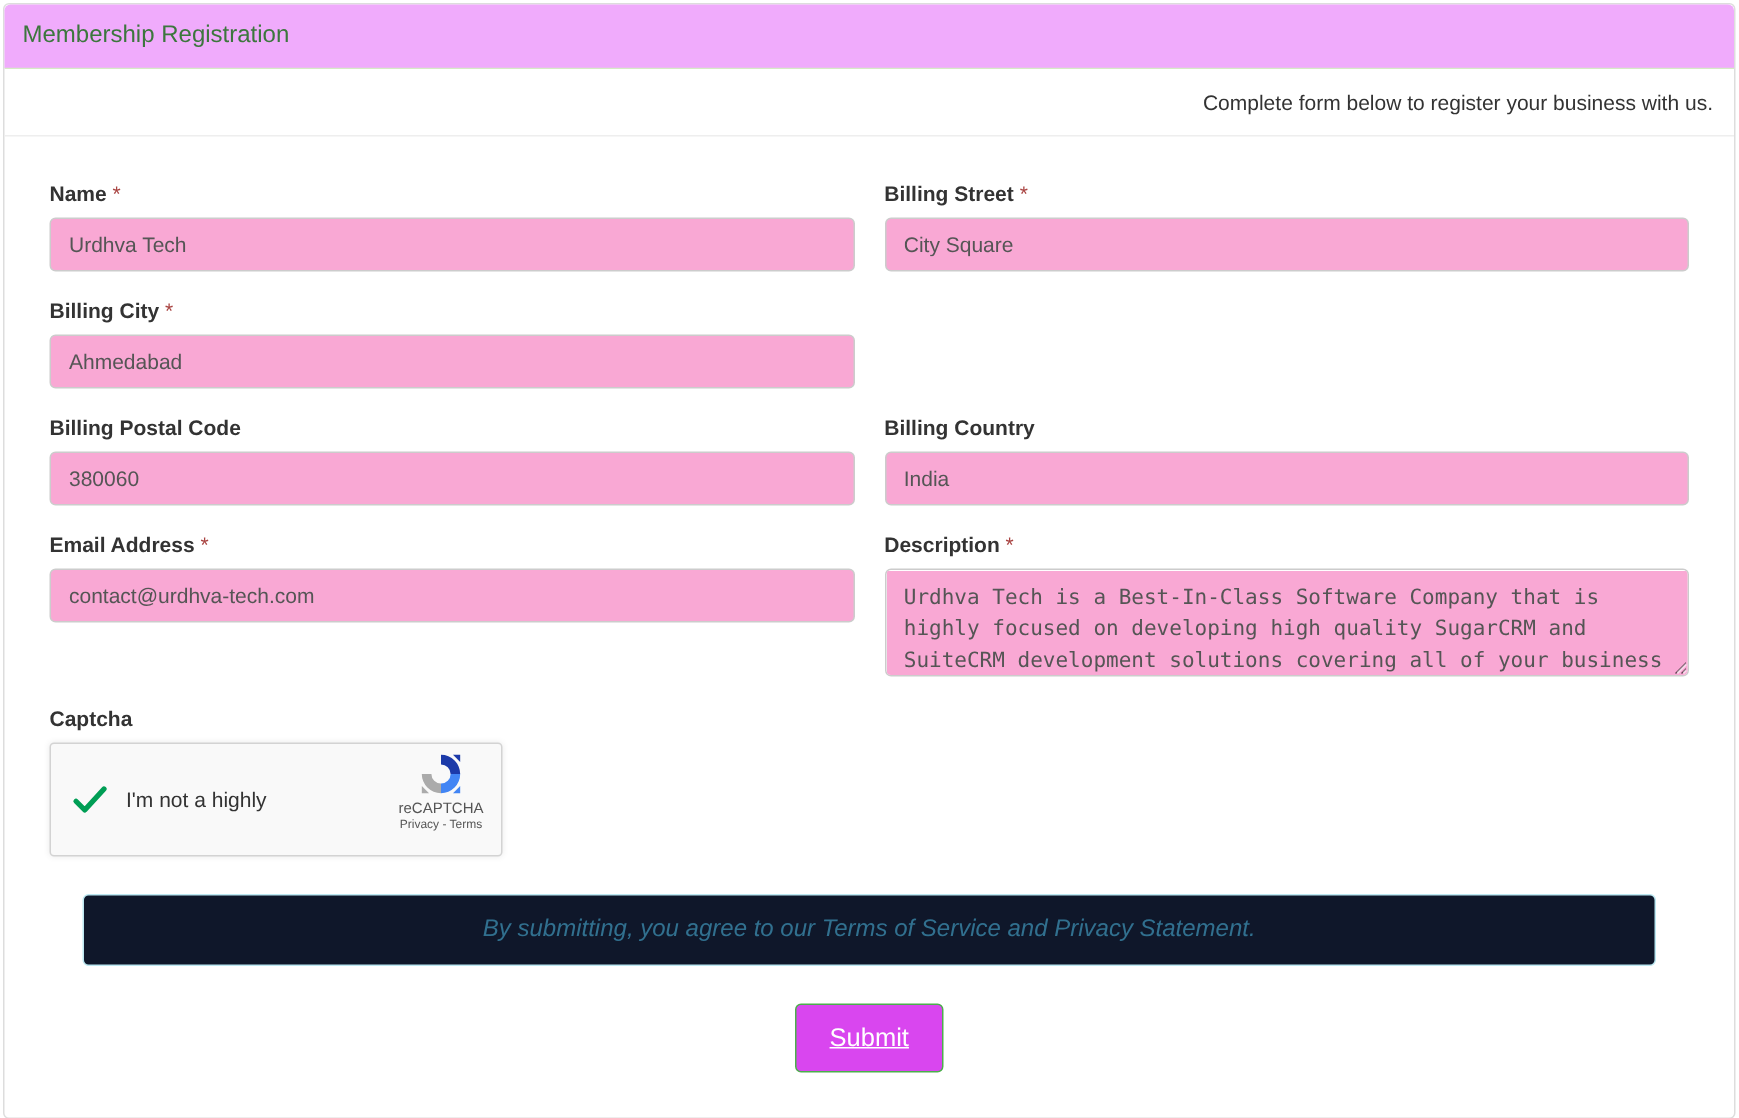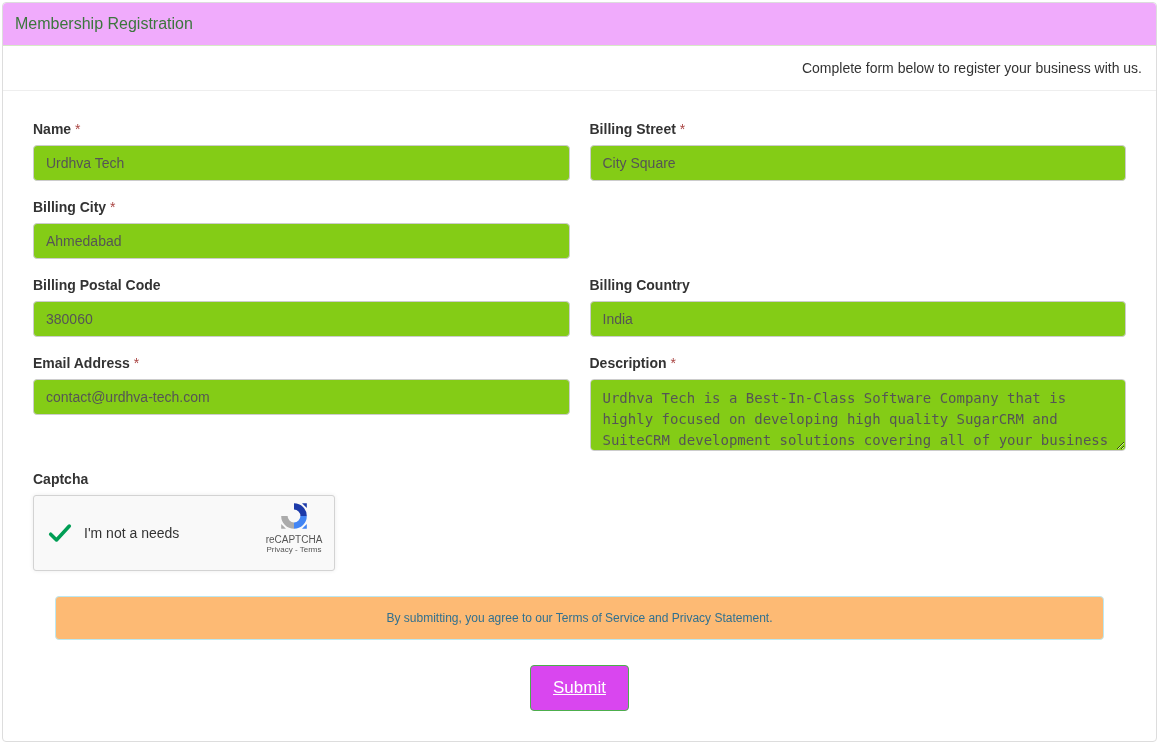--- a/index.html
+++ b/index.html
@@ -59,21 +59,21 @@
       font-weight: 400;
     }
     .form-control {
       width: 100%;
       padding: 8px 12px;
       font-size: 14px;
       color: #555;
       border: 1px solid #ccc;
       border-radius: 4px;
       height: 36px;
-      background: #84cc16;
+      background: #f9a8d4;
     }
     textarea.form-control {
       height: 72px;
       line-height: 1.5;
       resize: both;
       overflow-y: scroll;
     }
     .captcha-section {
       margin-top: 20px;
     }
@@ -126,28 +126,29 @@
     .recaptcha-brand {
       font-size: 10px;
       color: #555;
       margin-top: 2px;
     }
     .recaptcha-links {
       font-size: 8px;
       color: #555;
     }
     .agreement-bar {
-      background: #fdba74;
+      background: #0f172a;
       color: #31708f;
       border: 1px solid #bce8f1;
       border-radius: 4px;
       text-align: center;
       padding: 14px;
       margin: 25px 22px 0 22px;
-      font-size: 12px;
+      font-size: 16px;
+      font-style: italic;
     }
     .submit-wrap {
       text-align: center;
       margin-top: 25px;
       margin-bottom: 10px;
     }
     .btn-submit {
       background: #d946ef;
       color: #fff;
       border: 1px solid #4cae4c;
@@ -224,21 +225,21 @@
     </div>
 
     <div class="captcha-section">
       <span class="captcha-label">Captcha</span>
       <div class="recaptcha-box">
         <div class="recaptcha-check">
           <svg viewBox="0 0 24 24" fill="none" stroke="#009e55" stroke-width="3" stroke-linecap="round" stroke-linejoin="round">
             <polyline points="4 13 9 18 20 6"></polyline>
           </svg>
         </div>
-        <span class="recaptcha-text">I'm not a needs</span>
+        <span class="recaptcha-text">I'm not a highly</span>
         <div class="recaptcha-badge">
           <div class="recaptcha-logo">
             <svg viewBox="0 0 40 40">
               <path d="M 20 4 A 16 16 0 0 1 36 20 L 28 20 A 8 8 0 0 0 20 12 Z" fill="#1c3aa9"></path>
               <path d="M 36 20 A 16 16 0 0 1 20 36 L 20 28 A 8 8 0 0 0 28 20 Z" fill="#4285f4"></path>
               <path d="M 20 36 A 16 16 0 0 1 4 20 L 12 20 A 8 8 0 0 0 20 28 Z" fill="#ababab"></path>
               <polygon points="30,4 36,4 36,10" fill="#1c3aa9"></polygon>
               <polygon points="36,30 36,36 30,36" fill="#4285f4"></polygon>
               <polygon points="10,36 4,36 4,30" fill="#ababab"></polygon>
             </svg>

